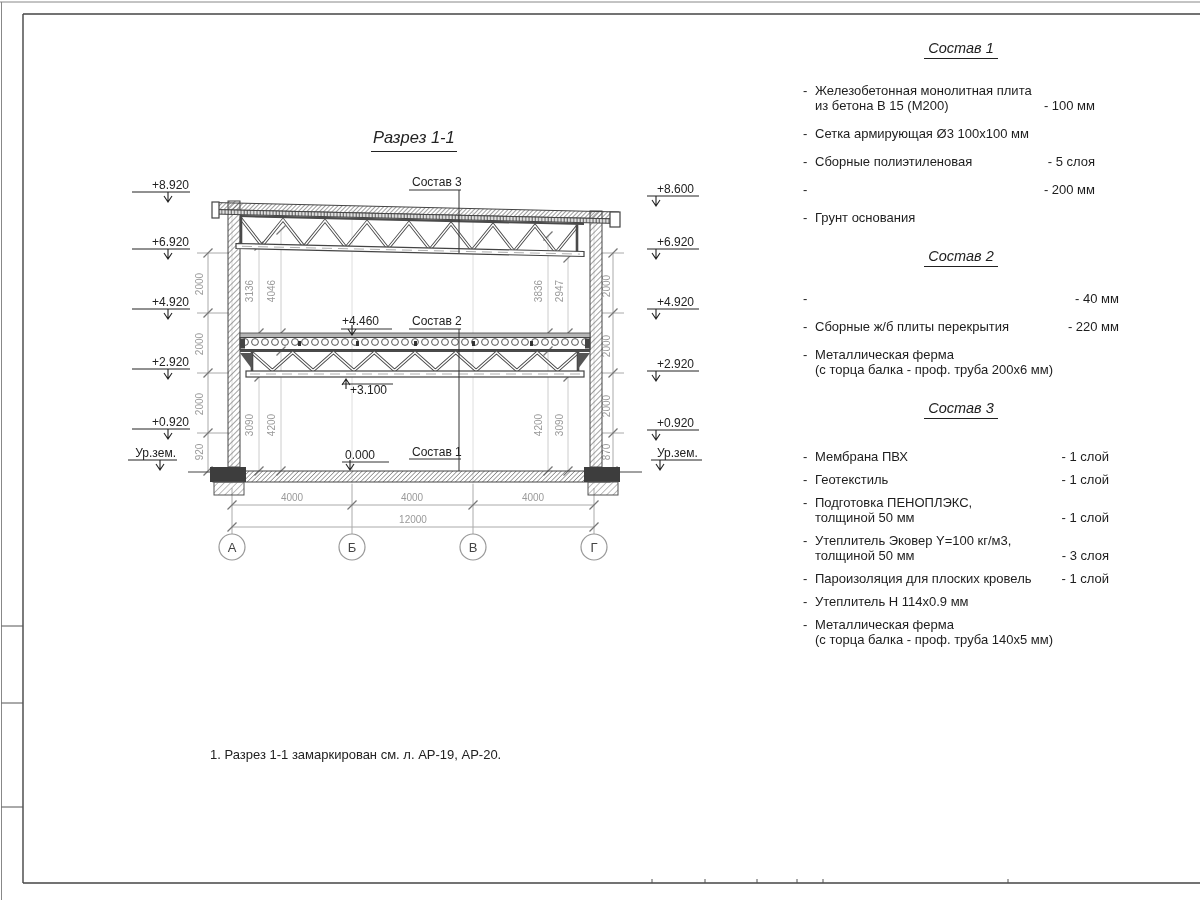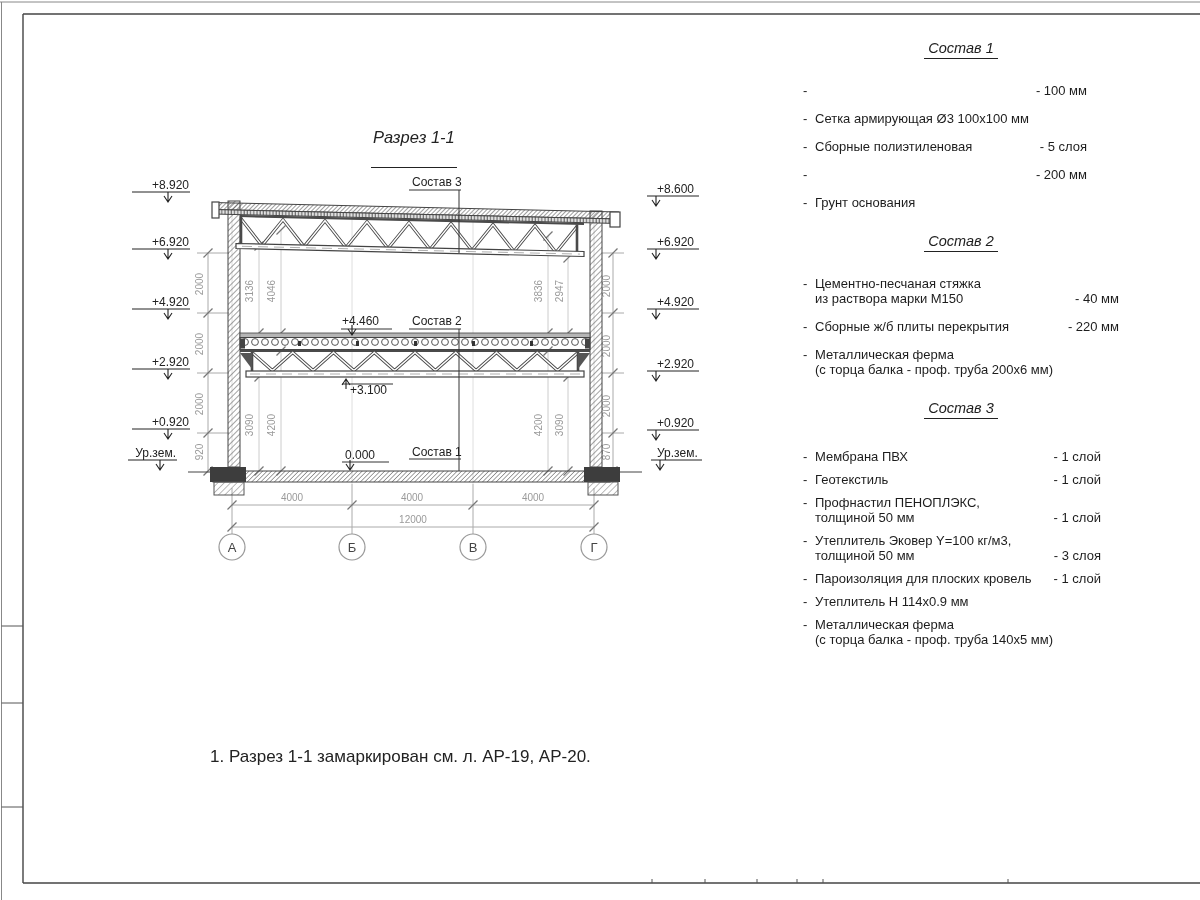--- a/index.html
+++ b/index.html
@@ -8,38 +8,38 @@
   #dwg{position:absolute;left:0;top:0;}
 
   
   .t-dim{font-family:"Liberation Sans",sans-serif;font-size:10px;fill:#9a9a9a;}
   .t-elev{font-family:"Liberation Sans",sans-serif;font-size:12px;fill:#222;}
   .t-lbl{font-family:"Liberation Sans",sans-serif;font-size:12px;fill:#222;}
   .t-axis{font-family:"Liberation Sans",sans-serif;font-size:13px;fill:#444;}
 
   
   .dwg-title{position:absolute;left:371px;top:128px;font-size:16.5px;font-style:italic;
-             color:#222;border-bottom:1.2px solid #222;padding:0 2px 20px;}
+             color:#222;border-bottom:1.2px solid #222;padding:0 2px 4px;}
 
   
   .panel{position:absolute;left:803px;top:41px;width:316px;font-size:13px;line-height:15px;color:#1d1d1d;}
   .sec{margin:0 0 24px 0;}
   .sec-title{text-align:center;margin-bottom:24px;}
   .sec-3 .sec-title{margin-bottom:30px;}
   .sec-title span{display:inline-block;font-style:italic;font-size:14.5px;
                   border-bottom:1px solid #222;padding:0 4px 2px;}
   .item{display:flex;margin-bottom:13px;}
   .sec-3 .item{margin-bottom:8px;}
   .dash{width:12px;flex:none;}
   .nm span{display:block;}
   .val{margin-left:auto;align-self:flex-end;white-space:nowrap;padding-left:8px;}
-  .sec-1 .val{margin-right:32px;}
-  .sec-3 .val{margin-right:18px;text-align:right;}
-
-  .note{position:absolute;left:210px;top:747px;font-size:17px;color:#222;}
+  .sec-1 .val{margin-right:24px;}
+  .sec-3 .val{margin-right:10px;text-align:right;}
+
+  .note{position:absolute;left:210px;top:747px;font-size:13px;color:#222;}
 </style>
 </head>
 <body>
 
 <div id="sheet">
 
 <svg id="dwg" width="1200" height="900" viewBox="0 0 1200 900">
   <defs>
     <pattern id="pwall" width="4" height="4" patternUnits="userSpaceOnUse" patternTransform="rotate(45)">
       <line x1="0" y1="0" x2="0" y2="4" stroke="#555" stroke-width="1.1"></line>
@@ -329,20 +329,24 @@
 </svg>
 
 <div class="dwg-title">Разрез 1-1</div>
 
 <div class="panel">
 
   <div class="sec sec-1">
     <div class="sec-title"><span>Состав 1</span></div>
     <div class="item">
       <span class="dash">-</span>
+      <div class="nm">
+            <span>Железобетонная  монолитная плита</span>
+            <span>из бетона В 15 (М200)</span>
+          </div>
       <span class="val">- 100 мм</span>
     </div>
     <div class="item">
       <span class="dash">-</span>
       <div class="nm">
             <span>Сетка армирующая Ø3 100х100 мм</span>
           </div>
       <span class="val"></span>
     </div>
     <div class="item">
@@ -362,24 +366,20 @@
             <span>Грунт основания</span>
           </div>
       <span class="val"></span>
     </div>
   </div>
 
   <div class="sec sec-2">
     <div class="sec-title"><span>Состав 2</span></div>
     <div class="item">
       <span class="dash">-</span>
-      <div class="nm">
-            <span>Цементно-песчаная стяжка</span>
-            <span>из раствора марки М150</span>
-          </div>
       <span class="val">- 40 мм</span>
     </div>
     <div class="item">
       <span class="dash">-</span>
       <div class="nm">
             <span>Сборные ж/б плиты перекрытия</span>
           </div>
       <span class="val">- 220 мм</span>
     </div>
     <div class="item" style="margin-top:4px">
@@ -404,21 +404,21 @@
     <div class="item">
       <span class="dash">-</span>
       <div class="nm">
             <span>Геотекстиль</span>
           </div>
       <span class="val">- 1 слой</span>
     </div>
     <div class="item">
       <span class="dash">-</span>
       <div class="nm">
-            <span>Профнастил ПЕНОПЛЭКС,</span>
+            <span>Подготовка ПЕНОПЛЭКС,</span>
             <span>толщиной 50 мм</span>
           </div>
       <span class="val">- 1 слой</span>
     </div>
     <div class="item">
       <span class="dash">-</span>
       <div class="nm">
             <span>Утеплитель Эковер Y=100 кг/м3,</span>
             <span>толщиной 50 мм</span>
           </div>

